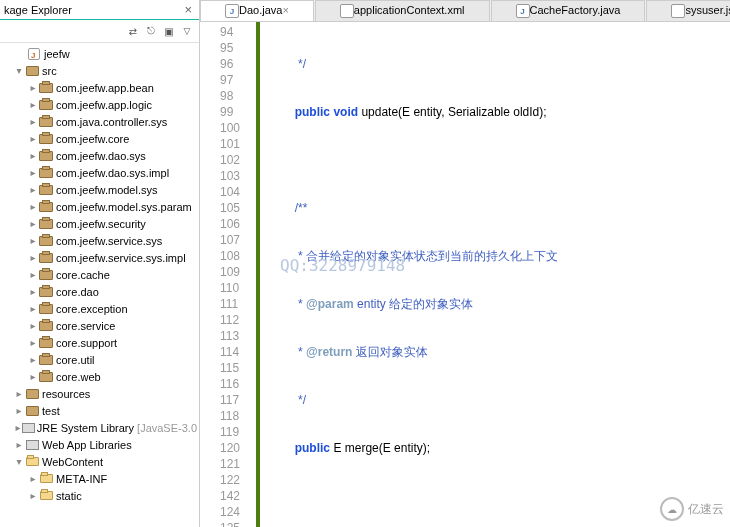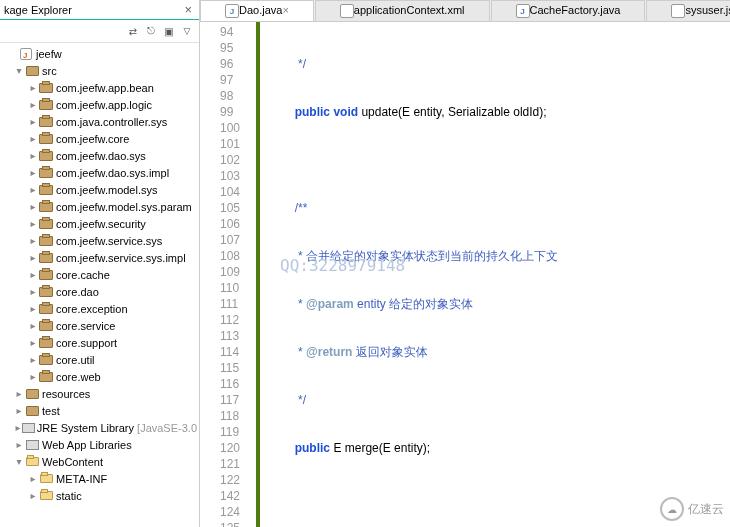--- a/index.html
+++ b/index.html
@@ -7,21 +7,21 @@
 .container { display: flex; height: 527px; }
 .sidebar { width: 200px; border-right: 1px solid #ccc; background: #fff; display: flex; flex-direction: column; }
 .sidebar-header { display: flex; align-items: center; padding: 2px 4px; border-bottom: 1px solid #14b8a6; }
 .sidebar-title { font-size: 11px; font-weight: normal; flex: 1; }
 .close-x { color: #666; cursor: pointer; font-size: 13px; padding: 0 3px; }
 .toolbar { display: flex; justify-content: flex-end; padding: 3px 4px; border-bottom: 1px solid #e0e0e0; gap: 2px; }
 .toolbar-btn { width: 16px; height: 16px; display: inline-flex; align-items: center; justify-content: center; font-size: 10px; color: #555; cursor: pointer; }
 .menu-arrow { font-size: 9px; color: #555; }
 .tree { flex: 1; overflow: auto; padding: 2px 0; font-size: 11px; line-height: 16px; }
 .tree-item { display: flex; align-items: center; white-space: nowrap; cursor: pointer; padding: 0 2px; height: 17px; }
-.indent-0 { padding-left: 8px; }
+.indent-0 { padding-left: 16px; }
 .indent-1 { padding-left: 14px; }
 .indent-2 { padding-left: 28px; }
 .arrow { width: 10px; font-size: 10px; color: #888; display: inline-block; text-align: center; }
 .icon { width: 16px; height: 14px; display: inline-flex; align-items: center; justify-content: center; margin-right: 2px; }
 .icon-package { width: 14px; height: 10px; background: #c9a46a; border: 1px solid #8a6d3b; border-radius: 1px; position: relative; }
 .icon-package::before { content: ""; position: absolute; top: -3px; left: 2px; width: 6px; height: 2px; background: #c9a46a; border: 1px solid #8a6d3b; }
 .icon-project { width: 12px; height: 12px; background: #fff; border: 1px solid #999; border-radius: 2px; position: relative; }
 .icon-project::after { content: "J"; position: absolute; font-size: 8px; color: #d2691e; left: 2px; top: -1px; font-weight: bold; }
 .icon-src { width: 13px; height: 10px; background: #c9a46a; border: 1px solid #8a6d3b; border-radius: 1px; position: relative; }
 .icon-lib { width: 13px; height: 10px; border: 1px solid #888; position: relative; background: #ddd; }

